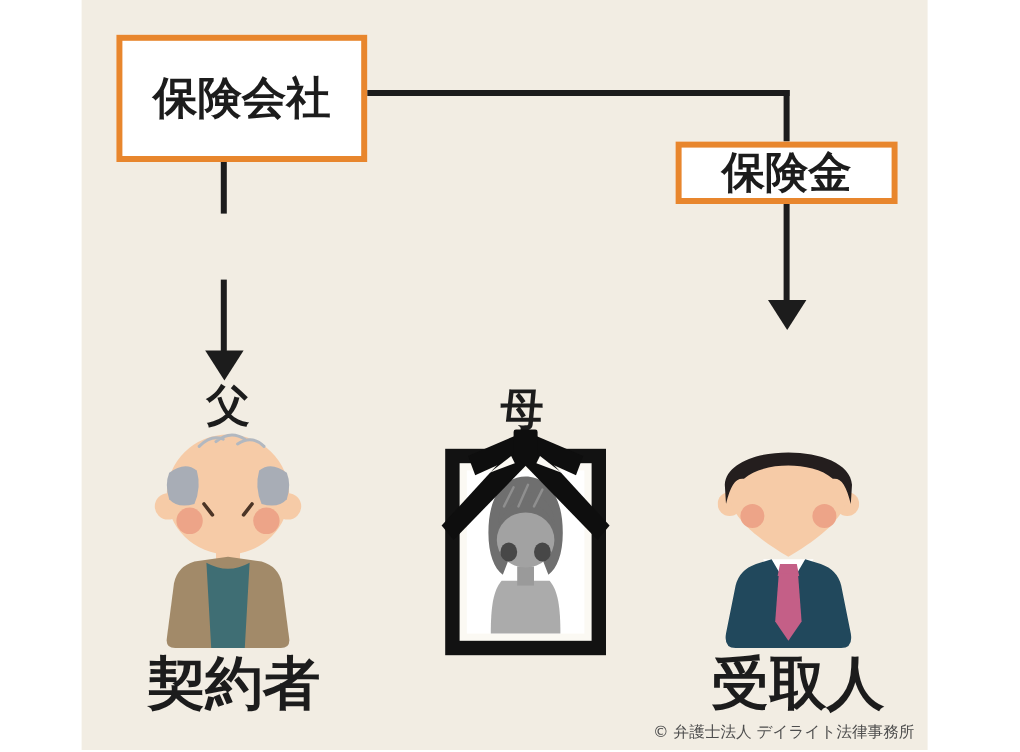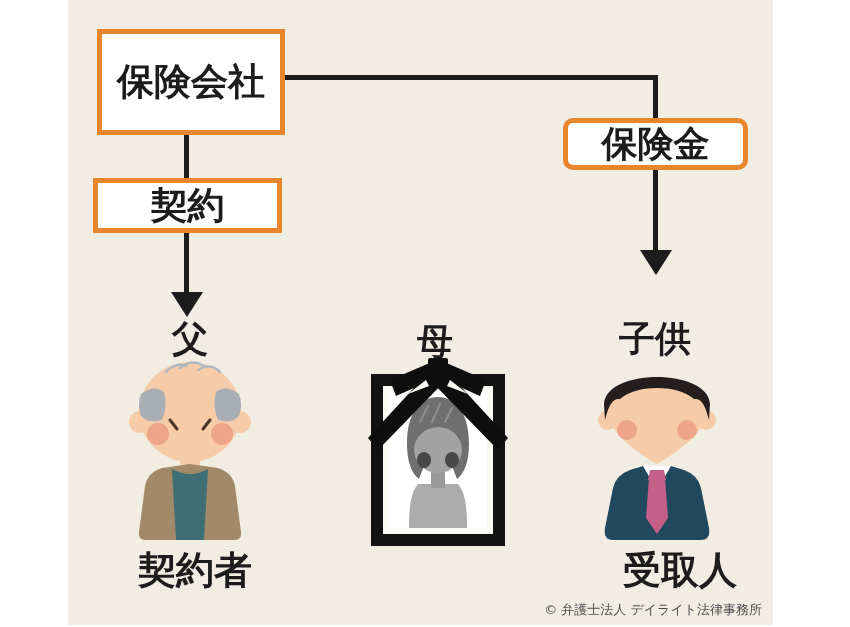--- a/index.html
+++ b/index.html
@@ -11,41 +11,41 @@
   html,body{margin:0;padding:0;}
   body{font-family:"DejaVu Sans","Liberation Sans",sans-serif;background:#ffffff;}
   .canvas{position:relative;width:850px;height:627px;background:#ffffff;overflow:hidden;}
   .panel{position:absolute;left:68px;top:0;width:705px;height:625px;background:var(--panel-background);}
   .obox{
     position:absolute;background:#ffffff;border:5px solid var(--accent-orange);
     box-sizing:border-box;display:flex;align-items:center;justify-content:center;
     color:var(--line-black);font-weight:700;
   }
   .obox span{display:block;}
-  .box-company{left:97px;top:29px;width:188px;height:106px;font-size:37px;}
+  .box-company{left:97px;top:29px;width:209px;height:106px;font-size:37px;}
   .box-contract{left:93px;top:178px;width:189px;height:55px;font-size:37px;}
-  .box-benefit{left:563px;top:118px;width:185px;height:52px;font-size:36px;border-radius:10px;}
+  .box-benefit{left:563px;top:118px;width:185px;height:52px;font-size:36px;}
   .line{position:absolute;background:var(--line-black);}
   .l-h{left:281px;top:75px;width:377px;height:5px;}
   .l-rv1{left:653px;top:75px;width:5px;height:43px;}
   .l-rv2{left:653px;top:170px;width:5px;height:80px;}
   .l-lv1{left:184px;top:135px;width:5px;height:43px;}
   .l-lv2{left:184px;top:233px;width:5px;height:60px;}
   .arrowhead{
     position:absolute;width:0;height:0;
     border-left:16px solid transparent;border-right:16px solid transparent;
     border-top:25px solid var(--line-black);
   }
   .ah-right{left:640px;top:250px;}
   .ah-left{left:171px;top:292px;}
   .rel-label{position:absolute;width:104px;text-align:center;font-size:36px;font-weight:700;color:var(--line-black);line-height:38px;}
   .rel-father{left:138px;top:320px;}
   .rel-mother{left:383px;top:323px;}
   .rel-child{left:603px;top:320px;}
-  .role-label{position:absolute;text-align:center;font-size:38px;font-weight:700;color:var(--line-black);line-height:44px;}
+  .role-label{position:absolute;text-align:center;font-size:48px;font-weight:700;color:var(--line-black);line-height:44px;}
   .role-contractor{left:115px;top:548px;width:160px;}
   .role-insured{left:355px;top:548px;width:176px;}
   .role-beneficiary{left:577px;top:548px;width:160px;text-align:right;}
   .figure{position:absolute;}
   .fig-father{left:128px;top:358px;}
   .fig-memorial{left:366px;top:350px;}
   .fig-son{left:598px;top:358px;}
   .copyright{position:absolute;left:500px;top:601px;width:262px;text-align:right;font-size:13px;color:var(--copyright-gray);}
 </style>
 </head>
@@ -59,30 +59,26 @@
   <div class="line l-rv1"></div>
   <div class="line l-rv2"></div>
   <div class="arrowhead ah-right"></div>
   <div class="line l-lv1"></div>
   <div class="line l-lv2"></div>
   <div class="arrowhead ah-left"></div>
 
   <div class="obox box-company">
     <span>保険会社</span>
   </div>
-  <div class="obox box-contract">
-    <span>契約</span>
-  </div>
   <div class="obox box-benefit">
     <span>保険金</span>
   </div>
 
   <div class="rel-label rel-father">父</div>
   <div class="rel-label rel-mother">母</div>
-  <div class="rel-label rel-child">子供</div>
 
   <svg class="figure fig-father" width="124" height="184" viewBox="0 0 124 184">
     <rect x="52" y="92" width="20" height="26" fill="#f6cba7"></rect>
     <path d="M 62,106 L 34,110 Q 20,114 17,128 L 11,174 Q 10,182 18,182 L 106,182 Q 114,182 113,174 L 107,128 Q 104,114 90,110 Z" fill="#a28a69"></path>
     <path d="M 44,111 Q 62,121 80,111 L 76,182 L 48,182 Z" fill="#3f6e74"></path>
     <circle cx="12" cy="64" r="11" fill="#f6cba7"></circle>
     <circle cx="112" cy="64" r="11" fill="#f6cba7"></circle>
     <ellipse cx="62" cy="54" rx="51" ry="50" fill="#f6cba7"></ellipse>
     <path d="M 13,36 Q 26,26 36,34 Q 40,48 34,62 Q 20,66 13,58 Q 9,46 13,36 Z" fill="#a8adb6"></path>
     <path d="M 111,36 Q 98,26 88,34 Q 84,48 90,62 Q 104,66 111,58 Q 115,46 111,36 Z" fill="#a8adb6"></path>

